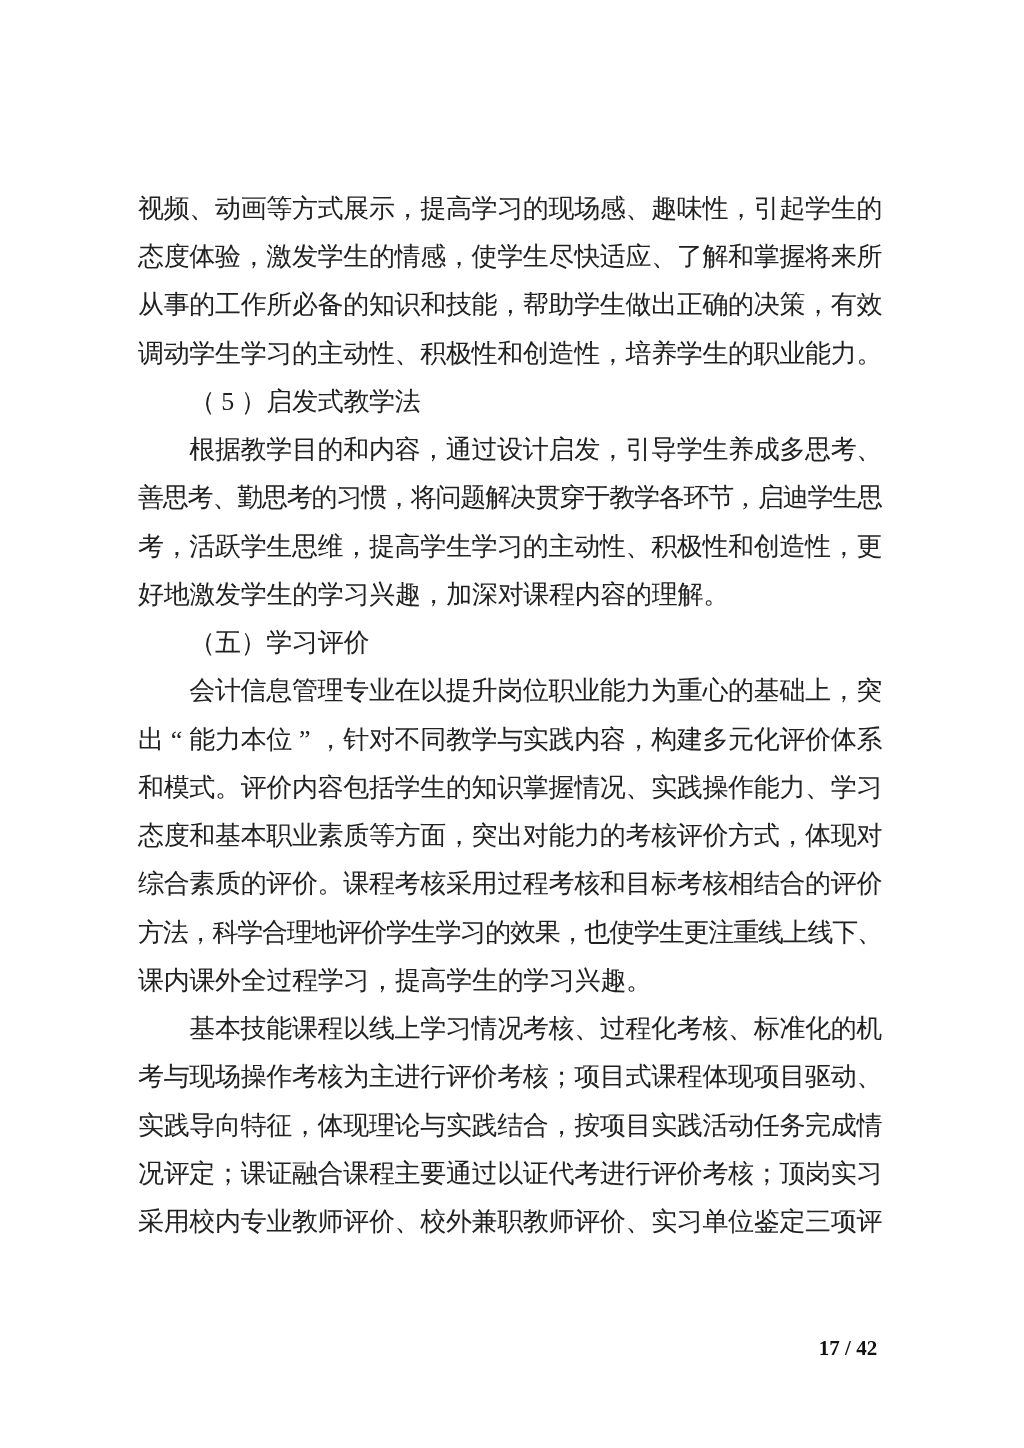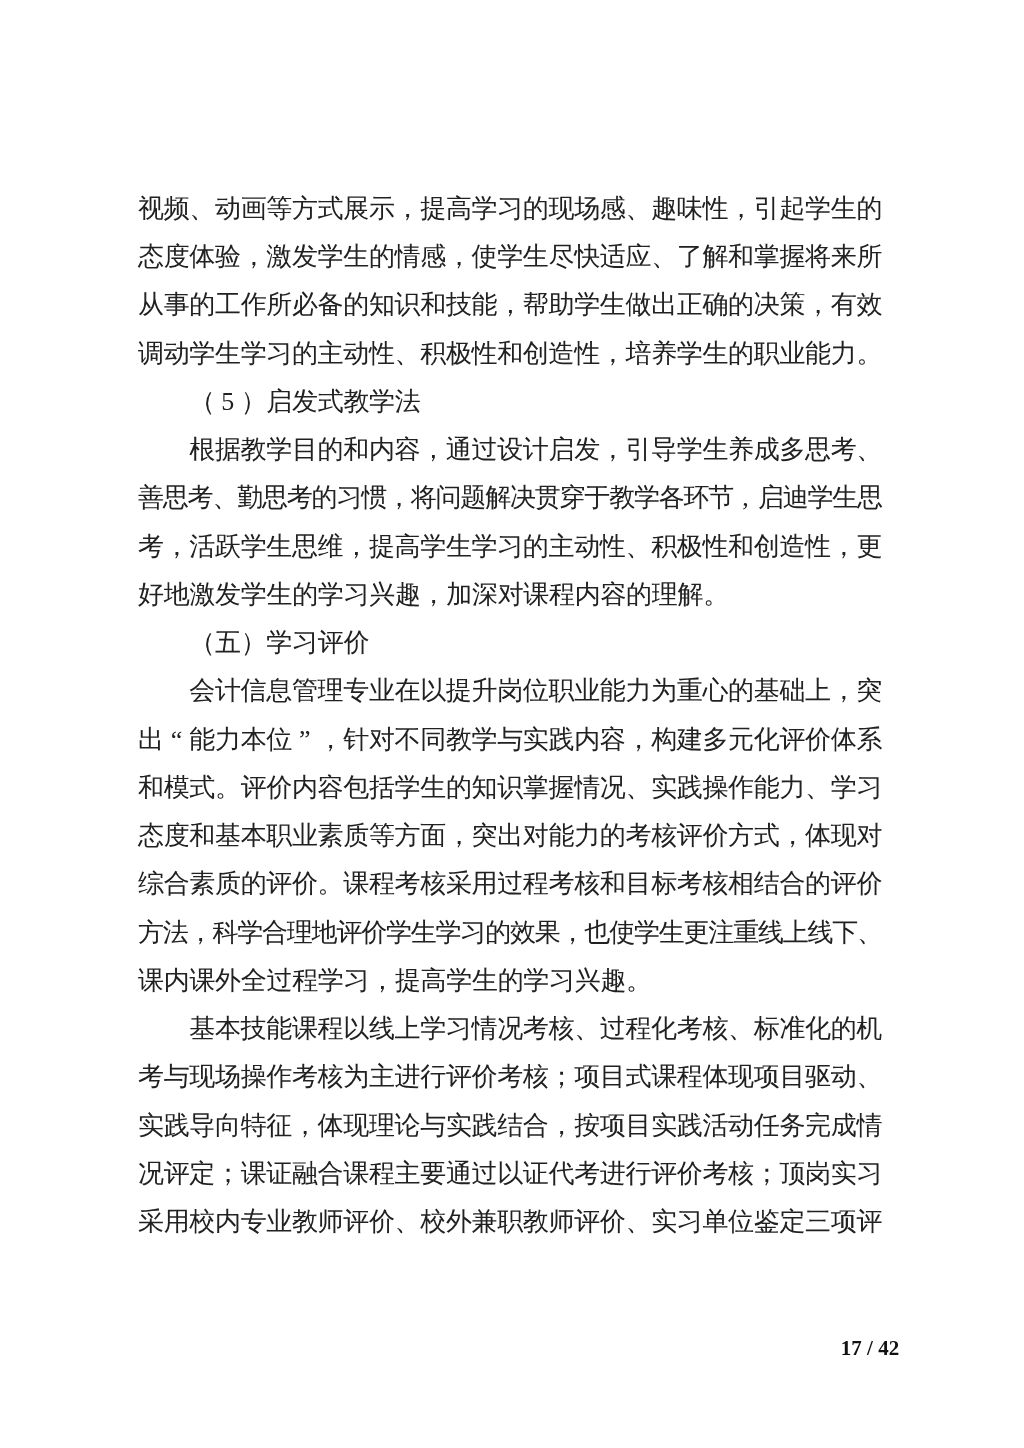--- a/index.html
+++ b/index.html
@@ -36,21 +36,21 @@
     flex: 0 1 25.7px;
     min-width: 0;
     text-align: center;
     font-size: 26px;
     line-height: 1.1;
     white-space: pre;
     overflow: visible;
   }
   .page-number {
     position: absolute;
-    left: 838px;
+    left: 816px;
     top: 1336px;
     width: 64px;
     font-family: "Liberation Serif", "DejaVu Serif", serif;
     font-size: 21px;
     font-weight: bold;
     color: #111111;
     text-align: center;
     white-space: nowrap;
   }
 </style>

